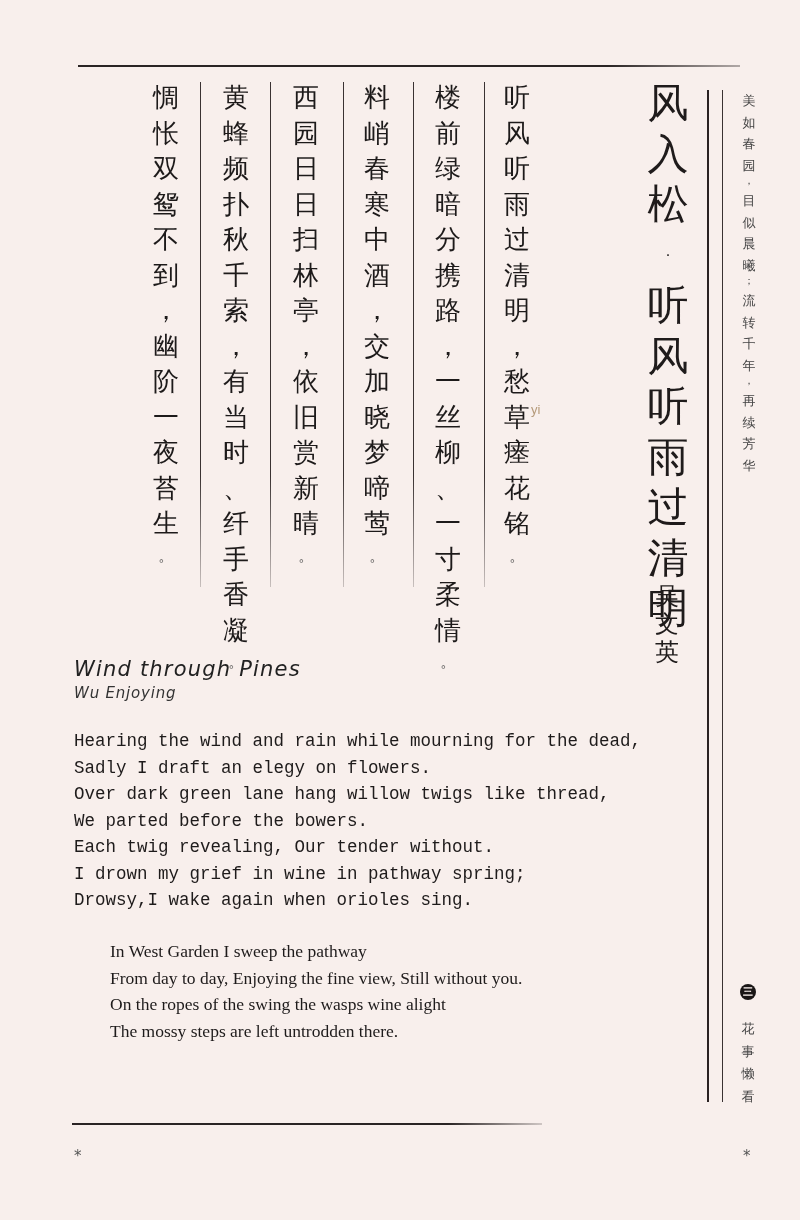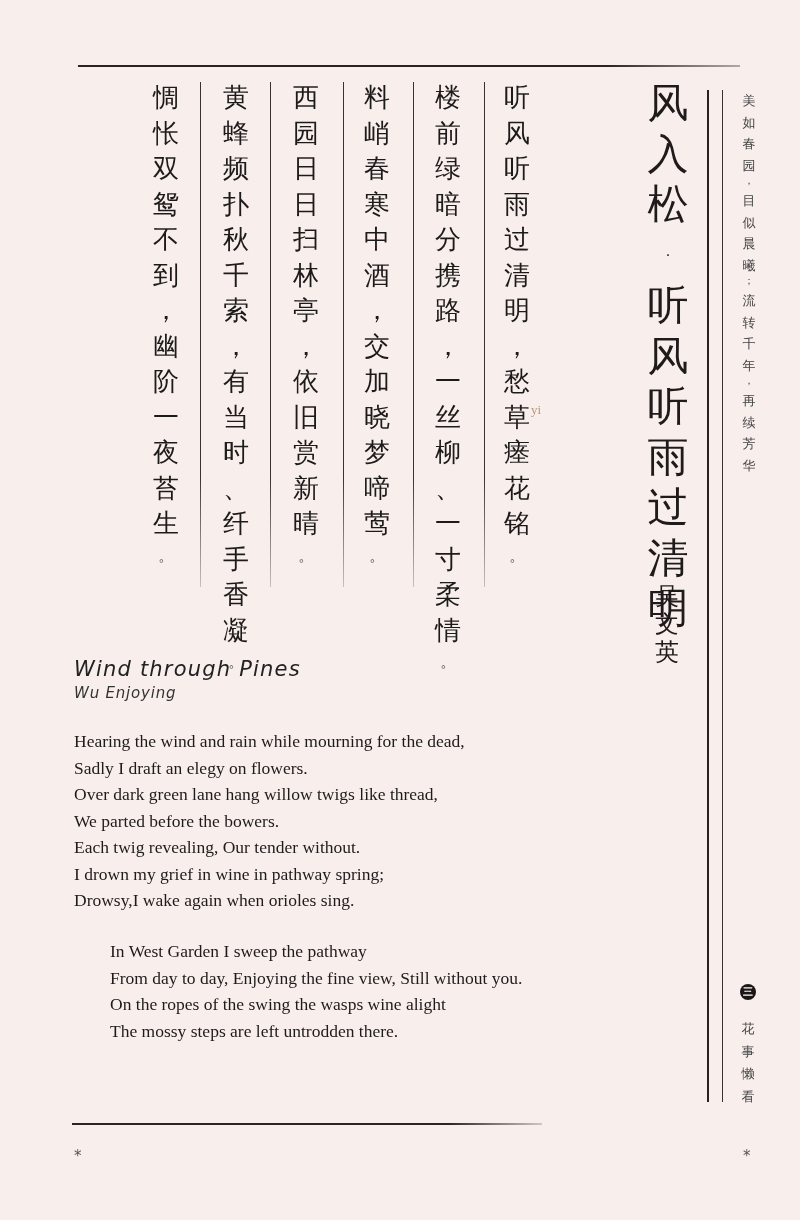--- a/index.html
+++ b/index.html
@@ -16,21 +16,21 @@
   .vline { position: absolute; width: 1px; background: #3a3232; }
   .vline.fade { background: linear-gradient(180deg, #3a3232 0%, #3a3232 78%, rgba(58,50,50,0.25) 100%); }
   .vline.thick { width: 2px; background: #2a2222; }
 
   .col { position: absolute; top: 80px; width: 40px;
     font-family: "DejaVu Serif", serif; font-size: 26px; line-height: 35.5px;
     text-align: center; color: #1d1a1a; }
   .col span.ch { display: block; height: 35.5px; }
   .col span.pm { display: block; height: 35.5px; text-align: center; }
   .col span.circle { display: block; height: 28px; font-size: 16px; line-height: 28px; color: #555; }
-  .yi { position: absolute; left: 531px; top: 402px; font-family: Liberation Serif, serif;
+  .yi { position: absolute; left: 531px; top: 402px; font-family: Liberation Sans, sans-serif;
     font-size: 13px; color: #b59a7a; }
 
   .title-col { position: absolute; left: 640px; top: 78px; width: 56px;
     font-family: "DejaVu Sans", sans-serif; font-size: 41px; line-height: 50.5px;
     text-align: center; color: #1f1b1b; font-weight: 300; }
   .title-col span { display: block; height: 50.5px; }
   .title-col span.dot { font-size: 30px; }
   .author-col { position: absolute; left: 644px; top: 582px; width: 46px;
     font-family: "DejaVu Sans", sans-serif; font-size: 24px; line-height: 28px;
     text-align: center; color: #1f1b1b; }
@@ -230,21 +230,21 @@
 <div class="chapter-col">
   <span>花</span>
     <span>事</span>
     <span>懒</span>
     <span>看</span>
 </div>
 
 <div class="en-title">Wind through Pines</div>
 <div class="en-author">Wu Enjoying</div>
 
-<div class="stanza" style="top:728px;">
+<div class="stanza" style="top:728px;font-family:Liberation Mono, monospace;">
   <div>Hearing the wind and rain while mourning for the dead,</div>
   <div>Sadly I draft an elegy on flowers.</div>
   <div>Over dark green lane hang willow twigs like thread,</div>
   <div>We parted before the bowers.</div>
   <div>Each twig revealing, Our tender without.</div>
   <div>I drown my grief in wine in pathway spring;</div>
   <div>Drowsy,I wake again when orioles sing.</div>
 </div>
 
 <div class="stanza" style="top:938px;margin-left:36px;">

